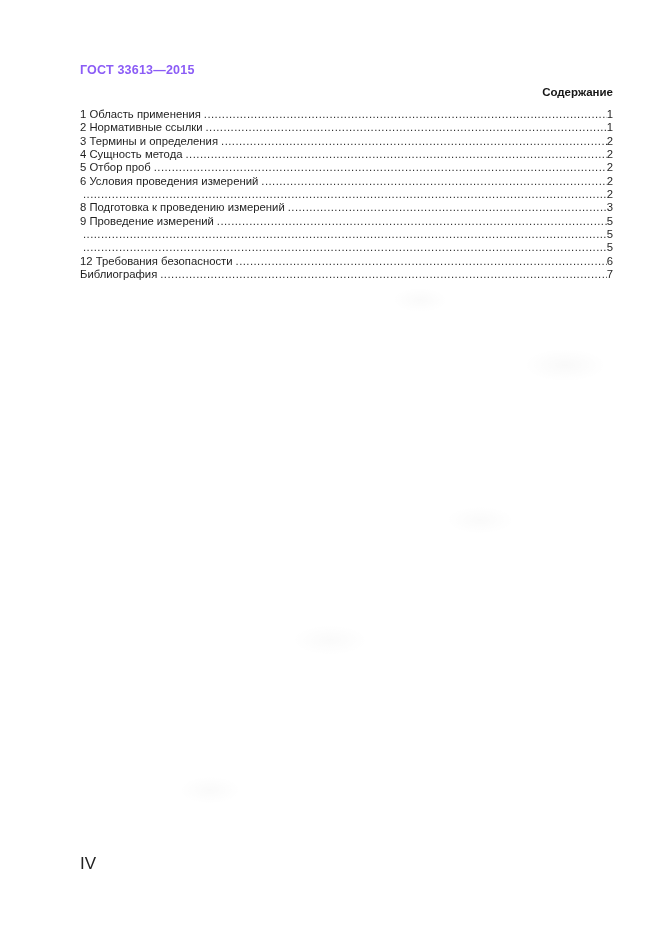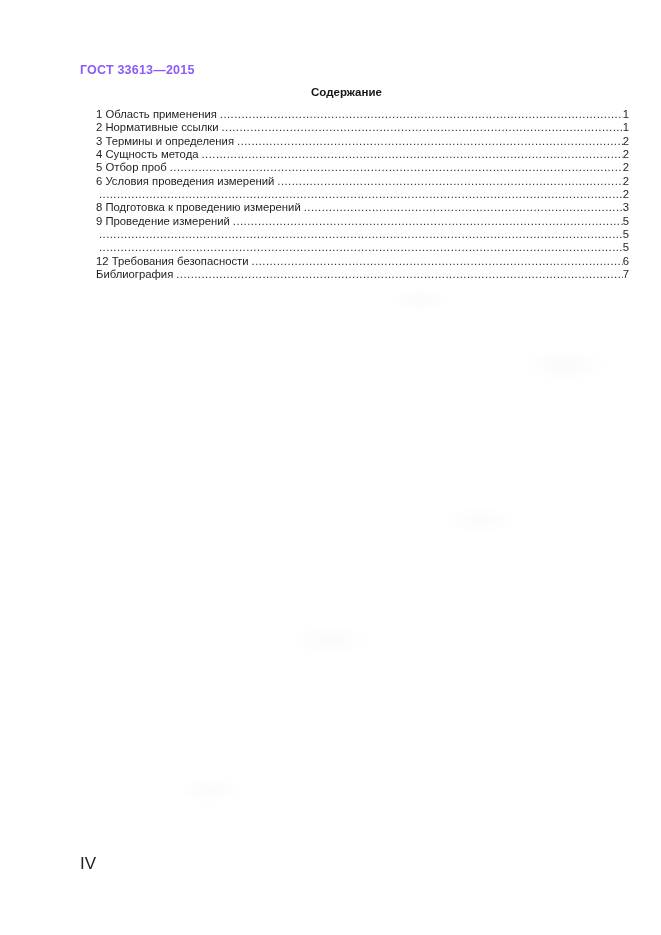--- a/index.html
+++ b/index.html
@@ -35,28 +35,28 @@
     font-weight: bold;
     letter-spacing: 0.2px;
     color: #8b5cf6;
     white-space: nowrap;
   }
   .doc-title {
     position: absolute;
     left: 80px;
     top: 86px;
     width: 533px;
-    text-align: center;
+    text-align: right;
     font-size: 11.5px;
     font-weight: bold;
     color: #161616;
   }
   .toc {
     position: absolute;
-    left: 96px;
+    left: 80px;
     top: 108px;
     width: 533px;
   }
   .toc-row {
     display: flex;
     align-items: baseline;
     font-size: 11.3px;
     line-height: 13.35px;
     height: 13.35px;
     color: #1f1f1f;

